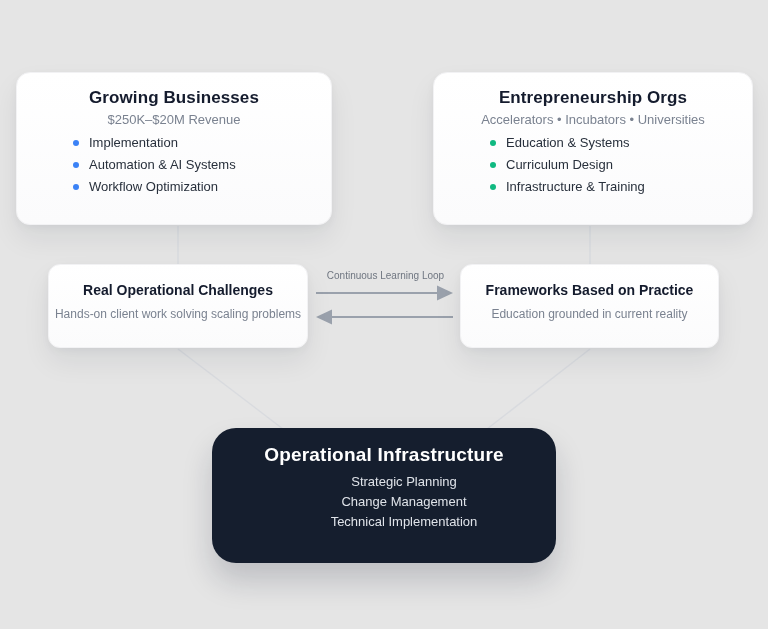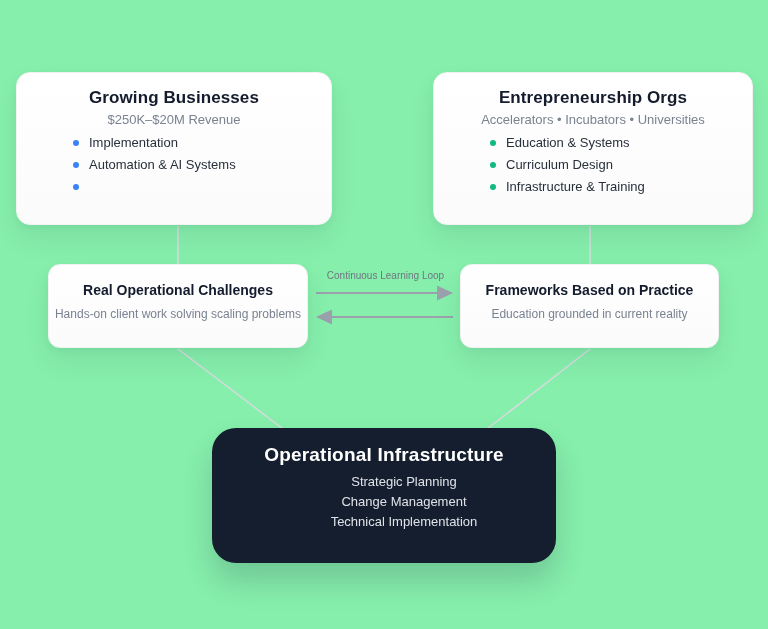--- a/index.html
+++ b/index.html
@@ -5,21 +5,21 @@
   * { margin: 0; padding: 0; box-sizing: border-box; }
   html, body { background: #ffffff; }
   body {
     font-family: "Liberation Sans", sans-serif;
     -webkit-font-smoothing: antialiased;
   }
   .canvas {
     position: relative;
     width: 768px;
     height: 629px;
-    background: #86efac;
+    background: #e5e5e5;
     overflow: hidden;
   }
   svg.connectors {
     position: absolute;
     inset: 0;
     width: 768px;
     height: 629px;
     pointer-events: none;
   }
   .card {
@@ -153,21 +153,21 @@
       <polygon points="332,309.5 316,317 332,324.5" fill="#9aa1ac"></polygon>
     </g>
   </svg>
 
   <div class="card top-left">
     <div class="card-title">Growing Businesses</div>
     <div class="card-subtitle">$250K–$20M Revenue</div>
     <ul class="bullet-list">
       <li><span class="dot"></span><span>Implementation</span></li>
       <li><span class="dot"></span><span>Automation &amp; AI Systems</span></li>
-      <li><span class="dot"></span></li>
+      <li><span class="dot"></span><span>Workflow Optimization</span></li>
     </ul>
   </div>
 
   <div class="card top-right">
     <div class="card-title">Entrepreneurship Orgs</div>
     <div class="card-subtitle">Accelerators • Incubators • Universities</div>
     <ul class="bullet-list">
       <li><span class="dot"></span><span>Education &amp; Systems</span></li>
       <li><span class="dot"></span><span>Curriculum Design</span></li>
       <li><span class="dot"></span><span>Infrastructure &amp; Training</span></li>

